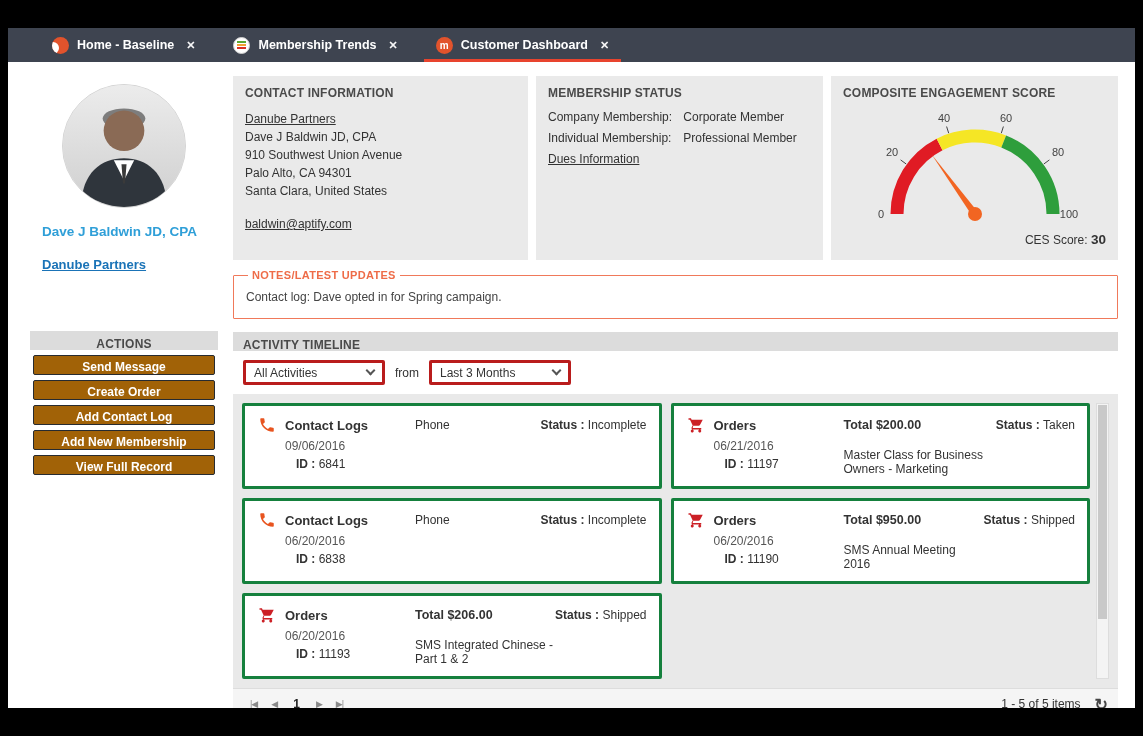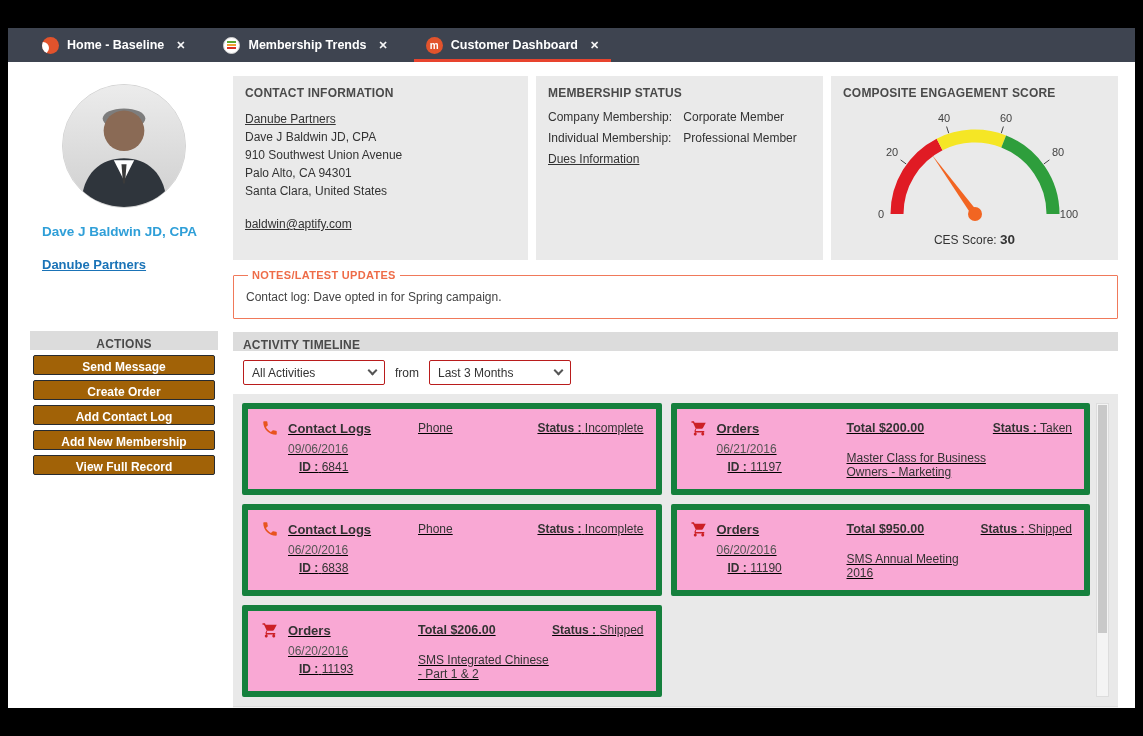--- a/index.html
+++ b/index.html
@@ -1,21 +1,21 @@
 <!DOCTYPE html>
 <html><head>
 <meta charset="utf-8">
 <style>
   * { box-sizing: border-box; margin: 0; padding: 0; }
   html,body { width:1143px; height:736px; overflow:hidden; }
   body { background:#000; font-family:"Liberation Sans", sans-serif; position:relative; }
   .frame { position:absolute; left:8px; top:28px; width:1127px; height:680px; display:flex; flex-direction:column; }
 
   
-  .tabbar { height:34px; background:#3e4450; display:flex; align-items:stretch; padding-left:22px; flex:none; }
+  .tabbar { height:34px; background:#3e4450; display:flex; align-items:stretch; padding-left:32px; flex:none; }
   .tab { display:flex; align-items:center; gap:8px; padding:0 12px; margin-right:14px; position:relative; color:#fff; font-size:12.5px; font-weight:700; cursor:pointer; }
   .tab.active::after { content:""; position:absolute; left:0; right:0; bottom:0; height:3px; background:#e8442e; }
   .tab-icon { width:17px; height:17px; border-radius:50%; flex:none; position:relative; overflow:hidden; }
   .tab-icon.swirl { background:#e2532c; }
   .tab-icon.swirl .cres { position:absolute; width:12px; height:12px; background:#fff; border-radius:50%; left:-5px; top:5px; }
   .tab-icon.bars { background:#fff; border:1px solid #cfcfcf; display:flex; flex-direction:column; align-items:center; justify-content:center; gap:1px; }
   .tab-icon.bars i { display:block; width:9px; height:2px; }
   .tab-icon.letter { background:#e2532c; color:#fff; font-size:10px; font-weight:700; display:flex; align-items:center; justify-content:center; }
   .tab-close { font-size:11px; font-weight:700; margin-left:4px; opacity:.95; cursor:pointer; }
 
@@ -41,38 +41,38 @@
   .panel-h { font-size:12px; font-weight:700; color:#4a4a4a; letter-spacing:.2px; margin-bottom:10px; }
   .panel.contact { width:295px; } .panel.membership { width:287px; } .panel.engagement { flex:1; }
   .info { font-size:12px; color:#333; line-height:1.5; }
   .link { color:#333; text-decoration:underline; cursor:pointer; }
   .email-line { margin-top:15px; }
   .ms-row { font-size:12px; color:#333; margin-bottom:7px; }
   .ms-label { display:inline-block; width:132px; }
   .dues { margin-top:4px; font-size:12px; }
 
   .gauge-svg { display:block; margin:0 auto; }
-  .ces-line { text-align:center; font-size:12px; color:#333; margin-top:2px; }
+  .ces-line { text-align:right; font-size:12px; color:#333; margin-top:2px; }
   .ces-value { font-weight:700; font-size:13.5px; }
 
   
   .notes { margin-top:9px; border:1px solid #f0795a; border-radius:1px; padding:6px 12px 14px; }
   .notes legend { font-size:11px; font-weight:700; color:#ee6c48; padding:0 4px; margin-left:2px; letter-spacing:.3px; }
   .notes-text { font-size:12px; color:#444; margin-top:3px; }
 
   
   .timeline { margin-top:13px; }
   .filter-row { display:flex; align-items:center; gap:10px; padding:9px 10px; background:#fff; }
-  .dropdown { width:142px; height:25px; background:#fff; border:1px solid #b91c1c; border-radius:2px; display:flex; align-items:center; justify-content:space-between; padding:0 8px; font-size:12px; color:#333; cursor:pointer; }
+  .dropdown { width:142px; height:25px; background:#fff; border:3px solid #b91c1c; border-radius:2px; display:flex; align-items:center; justify-content:space-between; padding:0 8px; font-size:12px; color:#333; cursor:pointer; }
   .chev { width:7px; height:7px; border-right:2px solid #555; border-bottom:2px solid #555; transform:rotate(45deg); margin-top:-4px; flex:none; }
   .from-label { font-size:12px; color:#333; }
 
   .cards-wrap { background:#e9e9e9; padding:9px; display:flex; gap:6px; }
   .cards-grid { flex:1; display:grid; grid-template-columns:1fr 1fr; gap:9px; }
-  .card { background:#f9a8d4; border:6px solid #15803d; border-radius:2px; padding:10px 12px; display:flex; cursor:pointer;text-decoration:underline; }
+  .card { background:#ffffff; border:3px solid #15803d; border-radius:2px; padding:10px 12px; display:flex; cursor:pointer; }
   .card-left { width:158px; flex:none; }
   .title-row { display:flex; align-items:center; gap:8px; }
   .card-icon { width:20px; height:18px; flex:none; display:flex; align-items:center; justify-content:center; }
   .card-title { font-weight:700; font-size:13px; color:#333; }
   .card-date { margin:5px 0 0 28px; font-size:12px; color:#555; }
   .card-id { margin:4px 0 0 28px; font-size:12px; color:#333;padding-left:11px; }
   .b { font-weight:700; }
   .card-mid { flex:1; padding-top:2px; font-size:12px; color:#333; min-width:0; }
   .card-total { font-weight:700; font-size:12.5px; }
   .card-desc { margin-top:16px; font-size:12px; color:#333; }

